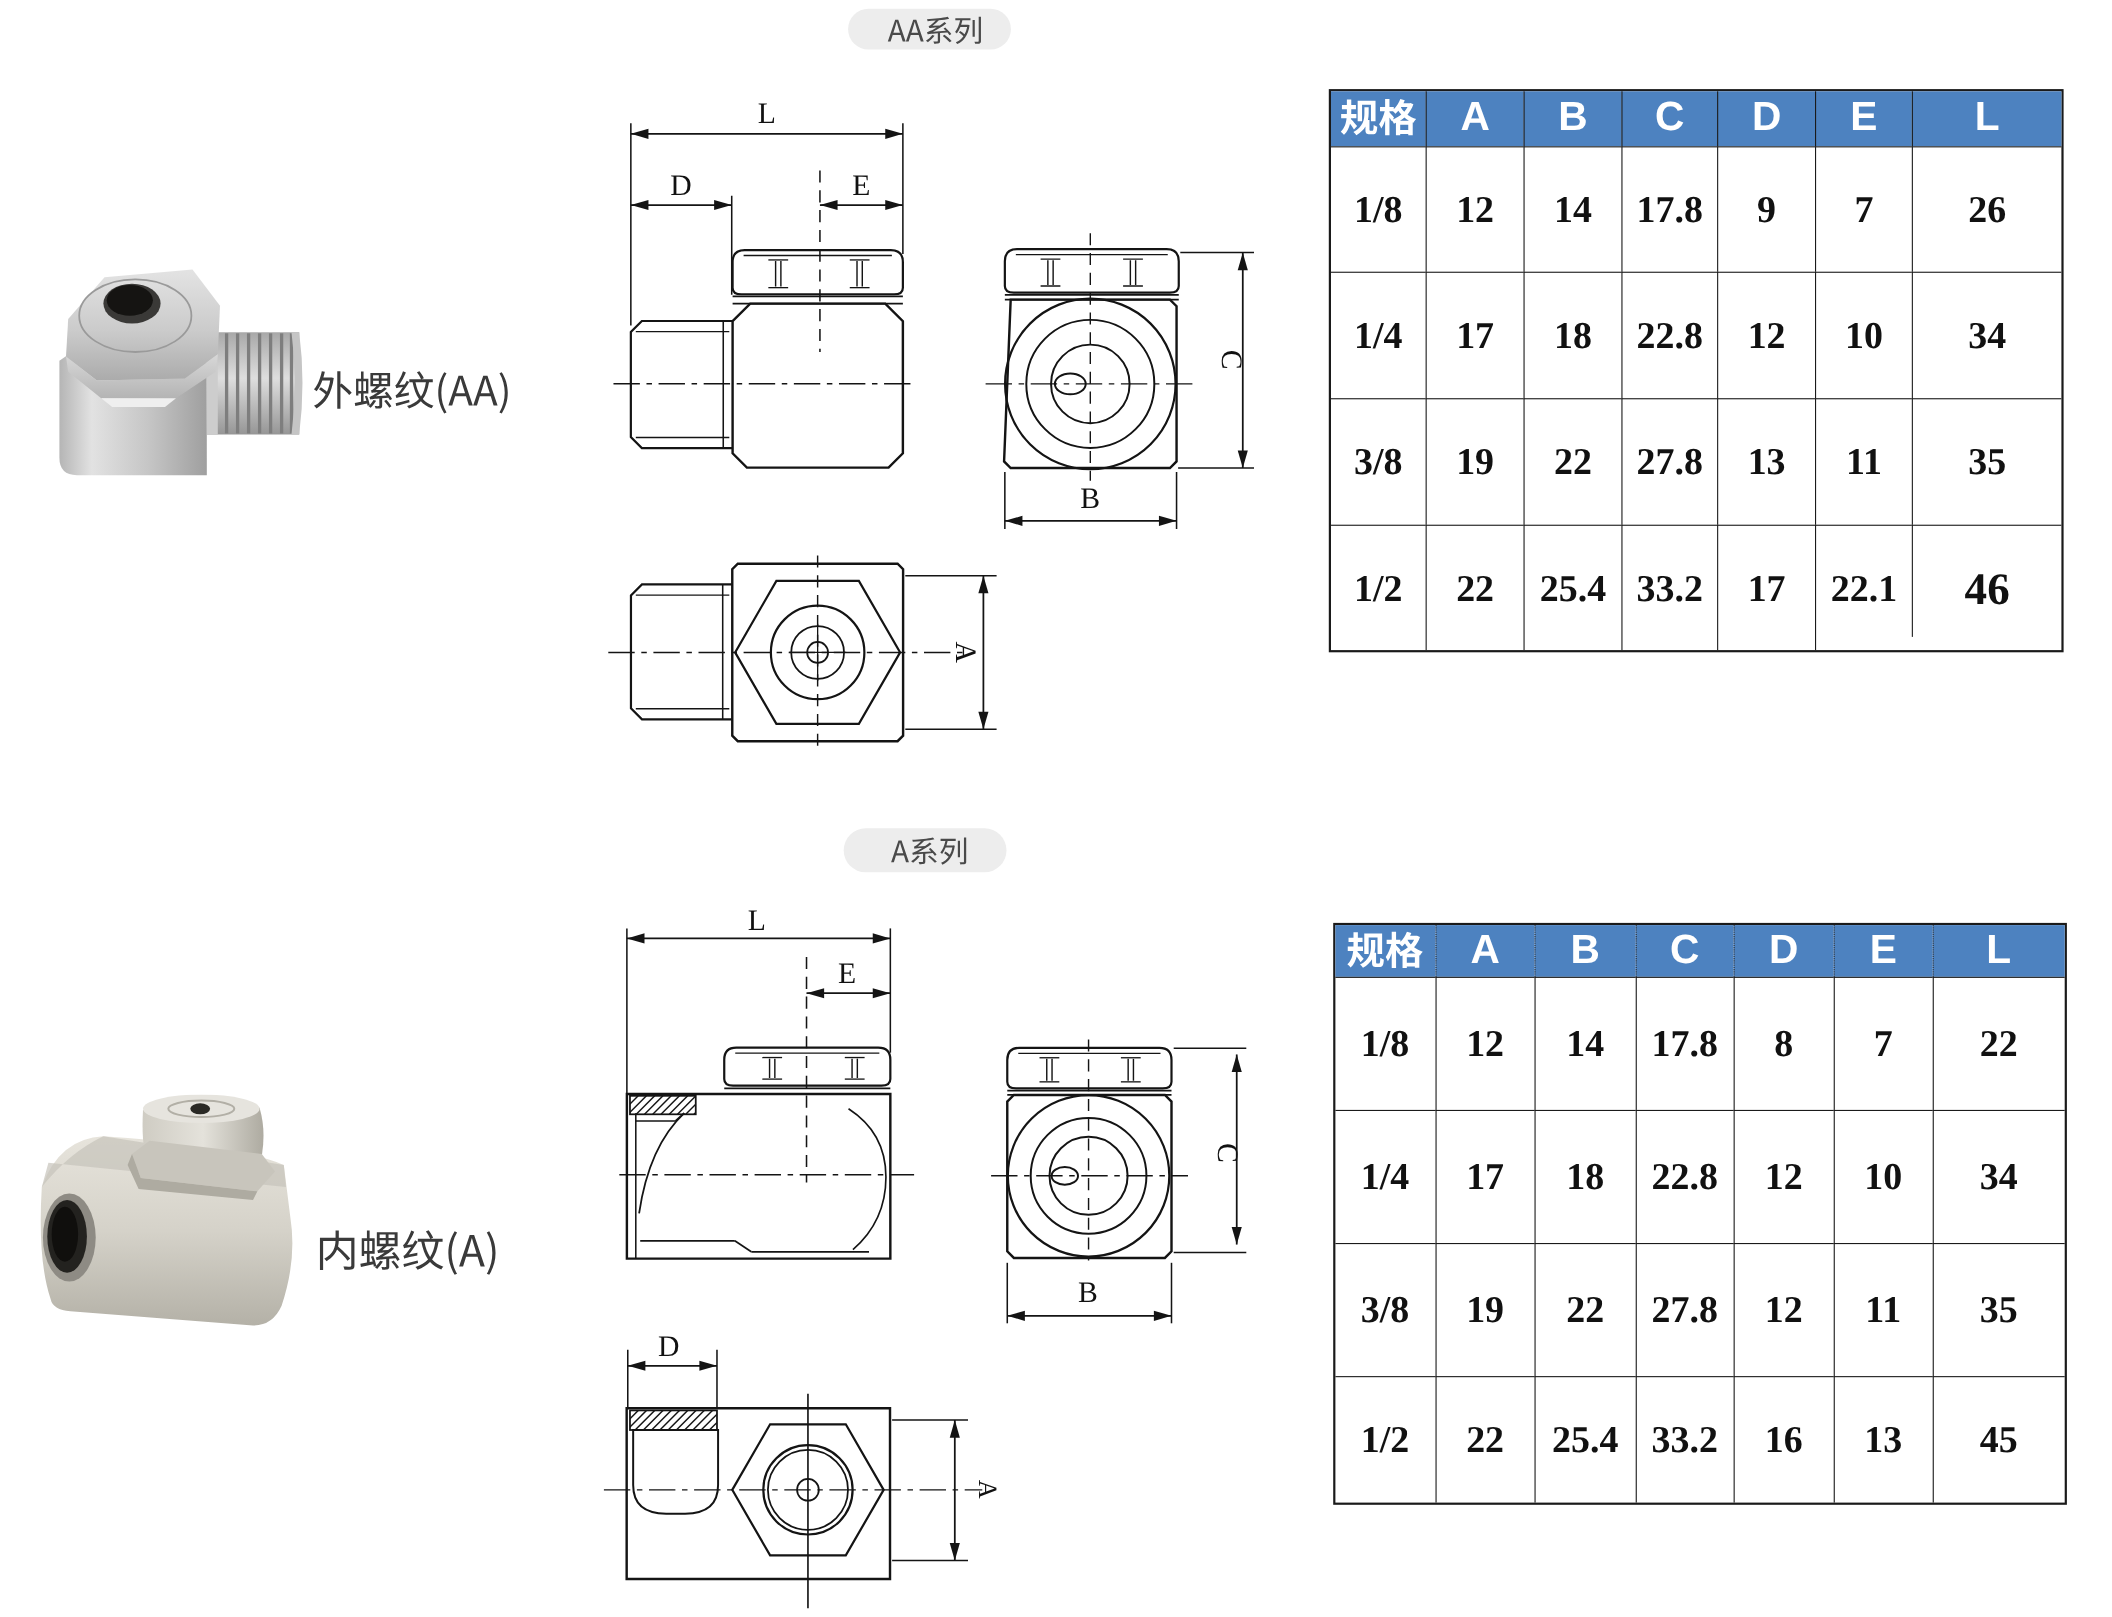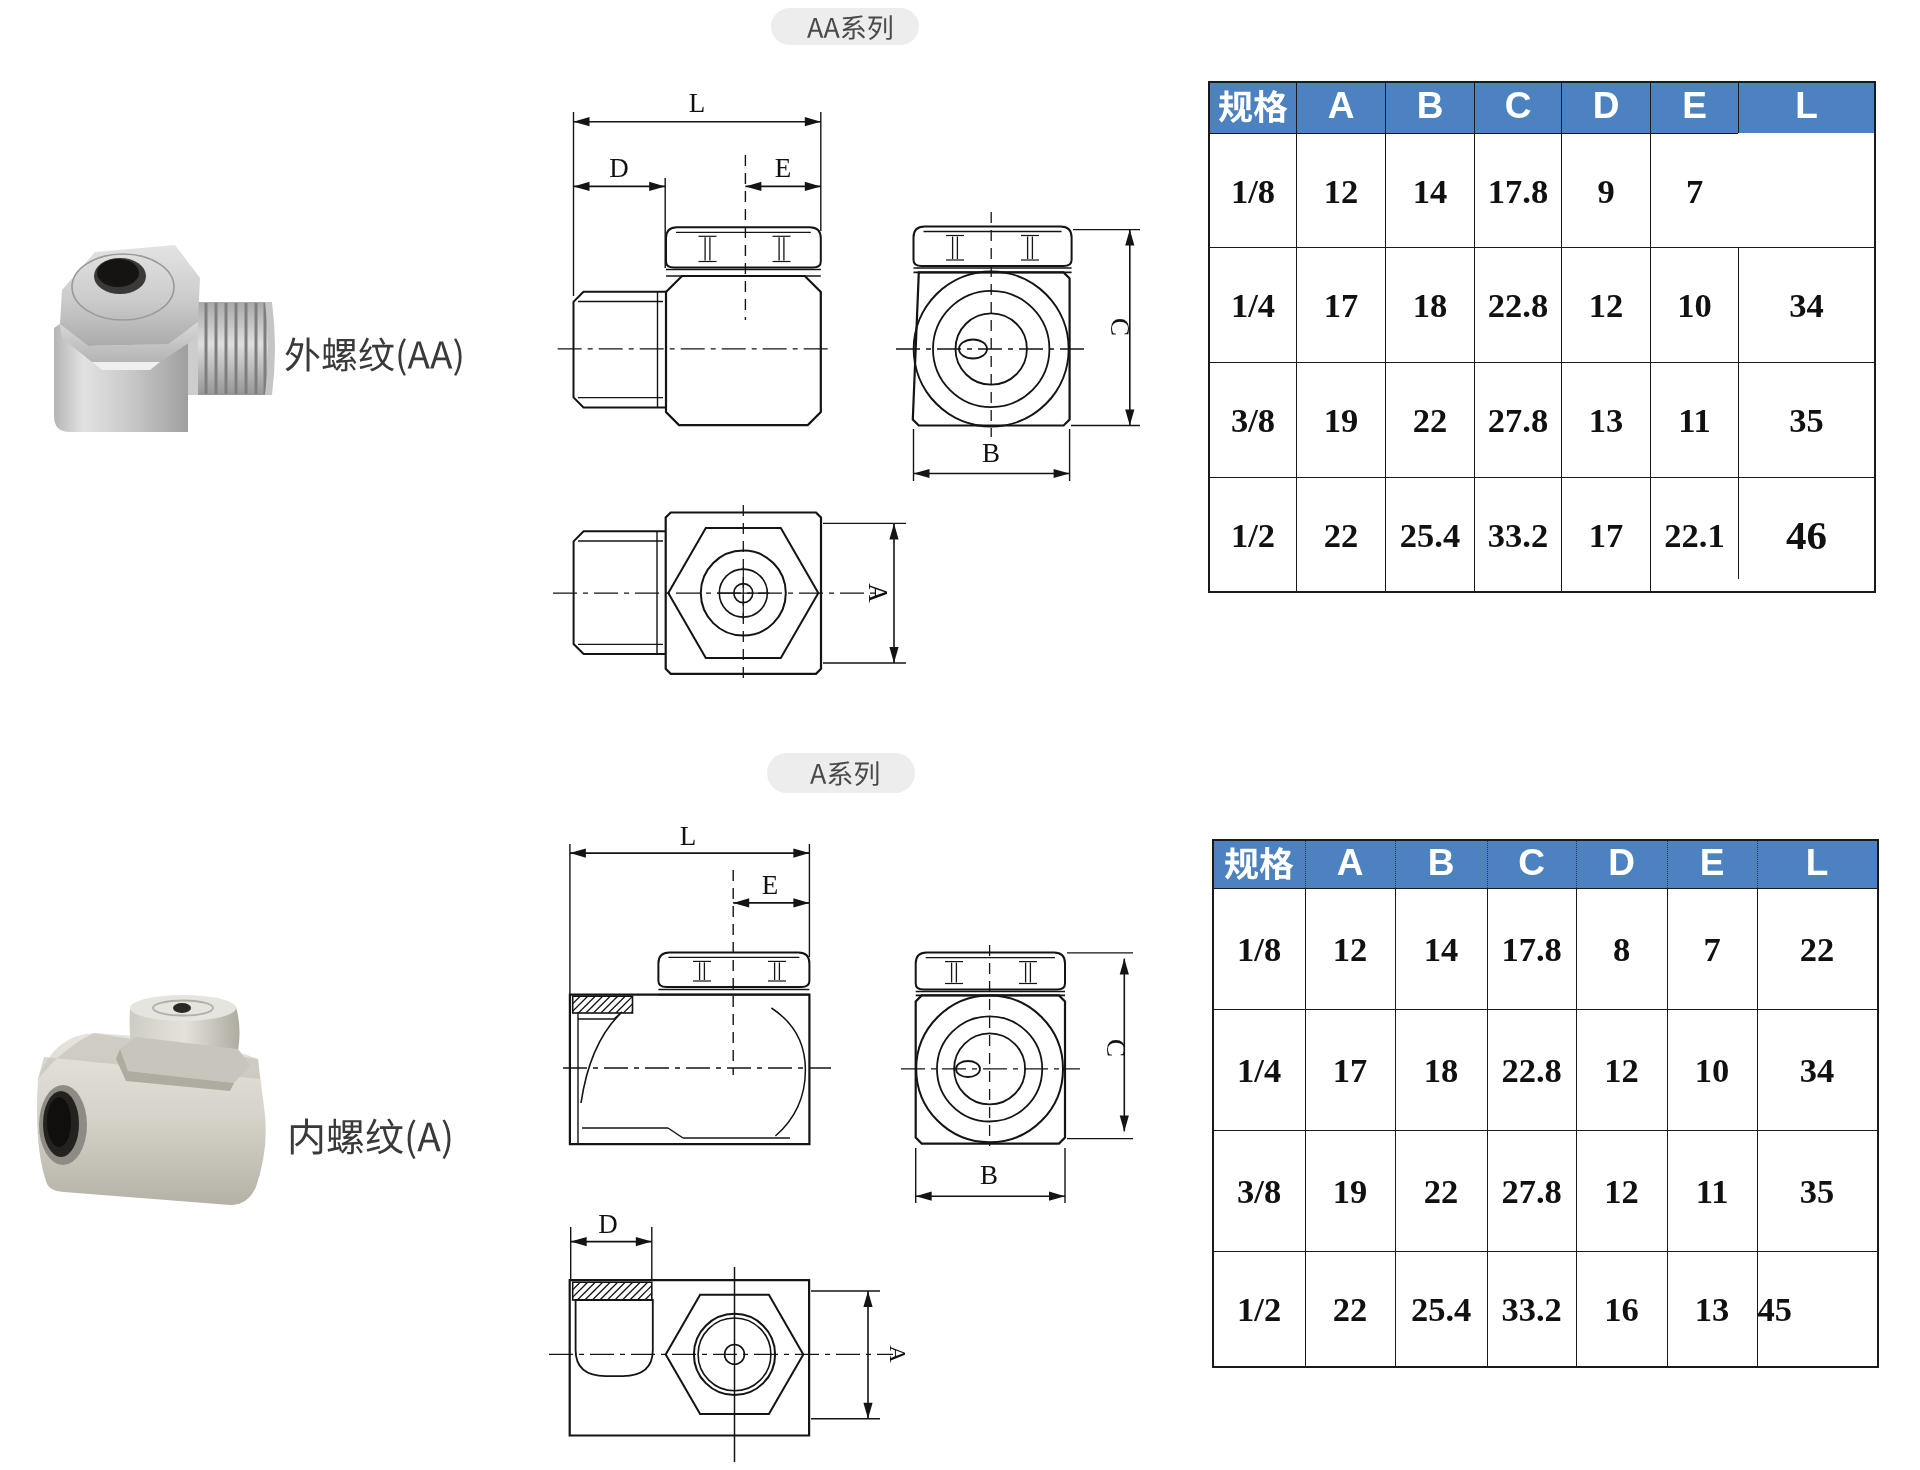--- a/index.html
+++ b/index.html
@@ -162,20 +162,21 @@
       <div style="position:absolute;left:264px;top:0;width:87px;height:49.5px;border-left:1.6px solid #1a1a1a;box-sizing:border-box;background:#4d82c0;color:#fff;font-family:'Liberation Sans';font-weight:bold;font-size:37px;text-align:center;line-height:46px">C</div>
       <div style="position:absolute;left:351px;top:0;width:89px;height:49.5px;border-left:1.6px solid #1a1a1a;box-sizing:border-box;background:#4d82c0;color:#fff;font-family:'Liberation Sans';font-weight:bold;font-size:37px;text-align:center;line-height:46px">D</div>
       <div style="position:absolute;left:440px;top:0;width:88px;height:49.5px;border-left:1.6px solid #1a1a1a;box-sizing:border-box;background:#4d82c0;color:#fff;font-family:'Liberation Sans';font-weight:bold;font-size:37px;text-align:center;line-height:46px">E</div>
       <div style="position:absolute;left:528px;top:0;width:136px;height:49.5px;border-left:1.6px solid #1a1a1a;box-sizing:border-box;background:#4d82c0;color:#fff;font-family:'Liberation Sans';font-weight:bold;font-size:37px;text-align:center;line-height:46px">L</div>
       <div style="position:absolute;left:0px;top:49.5px;width:86px;height:114.9px;border-top:1.4px solid #1a1a1a;box-sizing:border-box;font-family:'Liberation Serif';font-weight:bold;font-size:34.5px;color:#111;text-align:center;line-height:114.9px">1/8</div>
       <div style="position:absolute;left:86px;top:49.5px;width:89px;height:114.9px;border-left:1.4px solid #1a1a1a;border-top:1.4px solid #1a1a1a;box-sizing:border-box;font-family:'Liberation Serif';font-weight:bold;font-size:34.5px;color:#111;text-align:center;line-height:114.9px">12</div>
       <div style="position:absolute;left:175px;top:49.5px;width:89px;height:114.9px;border-left:1.4px solid #1a1a1a;border-top:1.4px solid #1a1a1a;box-sizing:border-box;font-family:'Liberation Serif';font-weight:bold;font-size:34.5px;color:#111;text-align:center;line-height:114.9px">14</div>
       <div style="position:absolute;left:264px;top:49.5px;width:87px;height:114.9px;border-left:1.4px solid #1a1a1a;border-top:1.4px solid #1a1a1a;box-sizing:border-box;font-family:'Liberation Serif';font-weight:bold;font-size:34.5px;color:#111;text-align:center;line-height:114.9px">17.8</div>
       <div style="position:absolute;left:351px;top:49.5px;width:89px;height:114.9px;border-left:1.4px solid #1a1a1a;border-top:1.4px solid #1a1a1a;box-sizing:border-box;font-family:'Liberation Serif';font-weight:bold;font-size:34.5px;color:#111;text-align:center;line-height:114.9px">9</div>
       <div style="position:absolute;left:440px;top:49.5px;width:88px;height:114.9px;border-left:1.4px solid #1a1a1a;border-top:1.4px solid #1a1a1a;box-sizing:border-box;font-family:'Liberation Serif';font-weight:bold;font-size:34.5px;color:#111;text-align:center;line-height:114.9px">7</div>
+      <div style="position:absolute;left:528px;top:49.5px;width:136px;height:114.9px;border-left:1.4px solid #1a1a1a;border-top:1.4px solid #1a1a1a;box-sizing:border-box;font-family:'Liberation Serif';font-weight:bold;font-size:34.5px;color:#111;text-align:center;line-height:114.9px">26</div>
       <div style="position:absolute;left:0px;top:164.4px;width:86px;height:114.6px;border-top:1.4px solid #1a1a1a;box-sizing:border-box;font-family:'Liberation Serif';font-weight:bold;font-size:34.5px;color:#111;text-align:center;line-height:114.6px">1/4</div>
       <div style="position:absolute;left:86px;top:164.4px;width:89px;height:114.6px;border-left:1.4px solid #1a1a1a;border-top:1.4px solid #1a1a1a;box-sizing:border-box;font-family:'Liberation Serif';font-weight:bold;font-size:34.5px;color:#111;text-align:center;line-height:114.6px">17</div>
       <div style="position:absolute;left:175px;top:164.4px;width:89px;height:114.6px;border-left:1.4px solid #1a1a1a;border-top:1.4px solid #1a1a1a;box-sizing:border-box;font-family:'Liberation Serif';font-weight:bold;font-size:34.5px;color:#111;text-align:center;line-height:114.6px">18</div>
       <div style="position:absolute;left:264px;top:164.4px;width:87px;height:114.6px;border-left:1.4px solid #1a1a1a;border-top:1.4px solid #1a1a1a;box-sizing:border-box;font-family:'Liberation Serif';font-weight:bold;font-size:34.5px;color:#111;text-align:center;line-height:114.6px">22.8</div>
       <div style="position:absolute;left:351px;top:164.4px;width:89px;height:114.6px;border-left:1.4px solid #1a1a1a;border-top:1.4px solid #1a1a1a;box-sizing:border-box;font-family:'Liberation Serif';font-weight:bold;font-size:34.5px;color:#111;text-align:center;line-height:114.6px">12</div>
       <div style="position:absolute;left:440px;top:164.4px;width:88px;height:114.6px;border-left:1.4px solid #1a1a1a;border-top:1.4px solid #1a1a1a;box-sizing:border-box;font-family:'Liberation Serif';font-weight:bold;font-size:34.5px;color:#111;text-align:center;line-height:114.6px">10</div>
       <div style="position:absolute;left:528px;top:164.4px;width:136px;height:114.6px;border-left:1.4px solid #1a1a1a;border-top:1.4px solid #1a1a1a;box-sizing:border-box;font-family:'Liberation Serif';font-weight:bold;font-size:34.5px;color:#111;text-align:center;line-height:114.6px">34</div>
       <div style="position:absolute;left:0px;top:279.0px;width:86px;height:114.6px;border-top:1.4px solid #1a1a1a;box-sizing:border-box;font-family:'Liberation Serif';font-weight:bold;font-size:34.5px;color:#111;text-align:center;line-height:114.6px">3/8</div>
       <div style="position:absolute;left:86px;top:279.0px;width:89px;height:114.6px;border-left:1.4px solid #1a1a1a;border-top:1.4px solid #1a1a1a;box-sizing:border-box;font-family:'Liberation Serif';font-weight:bold;font-size:34.5px;color:#111;text-align:center;line-height:114.6px">19</div>
       <div style="position:absolute;left:175px;top:279.0px;width:89px;height:114.6px;border-left:1.4px solid #1a1a1a;border-top:1.4px solid #1a1a1a;box-sizing:border-box;font-family:'Liberation Serif';font-weight:bold;font-size:34.5px;color:#111;text-align:center;line-height:114.6px">22</div>
@@ -399,20 +400,20 @@
       <div style="position:absolute;left:273px;top:289.0px;width:89px;height:121px;border-left:1.4px solid #1a1a1a;border-top:1.4px solid #1a1a1a;box-sizing:border-box;font-family:'Liberation Serif';font-weight:bold;font-size:34.5px;color:#111;text-align:center;line-height:121px">27.8</div>
       <div style="position:absolute;left:362px;top:289.0px;width:91px;height:121px;border-left:1.4px solid #1a1a1a;border-top:1.4px solid #1a1a1a;box-sizing:border-box;font-family:'Liberation Serif';font-weight:bold;font-size:34.5px;color:#111;text-align:center;line-height:121px">12</div>
       <div style="position:absolute;left:453px;top:289.0px;width:90px;height:121px;border-left:1.4px solid #1a1a1a;border-top:1.4px solid #1a1a1a;box-sizing:border-box;font-family:'Liberation Serif';font-weight:bold;font-size:34.5px;color:#111;text-align:center;line-height:121px">11</div>
       <div style="position:absolute;left:543px;top:289.0px;width:120px;height:121px;border-left:1.4px solid #1a1a1a;border-top:1.4px solid #1a1a1a;box-sizing:border-box;font-family:'Liberation Serif';font-weight:bold;font-size:34.5px;color:#111;text-align:center;line-height:121px">35</div>
       <div style="position:absolute;left:0px;top:410.0px;width:91px;height:115px;border-top:1.4px solid #1a1a1a;box-sizing:border-box;font-family:'Liberation Serif';font-weight:bold;font-size:34.5px;color:#111;text-align:center;line-height:115px">1/2</div>
       <div style="position:absolute;left:91px;top:410.0px;width:90px;height:115px;border-left:1.4px solid #1a1a1a;border-top:1.4px solid #1a1a1a;box-sizing:border-box;font-family:'Liberation Serif';font-weight:bold;font-size:34.5px;color:#111;text-align:center;line-height:115px">22</div>
       <div style="position:absolute;left:181px;top:410.0px;width:92px;height:115px;border-left:1.4px solid #1a1a1a;border-top:1.4px solid #1a1a1a;box-sizing:border-box;font-family:'Liberation Serif';font-weight:bold;font-size:34.5px;color:#111;text-align:center;line-height:115px">25.4</div>
       <div style="position:absolute;left:273px;top:410.0px;width:89px;height:115px;border-left:1.4px solid #1a1a1a;border-top:1.4px solid #1a1a1a;box-sizing:border-box;font-family:'Liberation Serif';font-weight:bold;font-size:34.5px;color:#111;text-align:center;line-height:115px">33.2</div>
       <div style="position:absolute;left:362px;top:410.0px;width:91px;height:115px;border-left:1.4px solid #1a1a1a;border-top:1.4px solid #1a1a1a;box-sizing:border-box;font-family:'Liberation Serif';font-weight:bold;font-size:34.5px;color:#111;text-align:center;line-height:115px">16</div>
       <div style="position:absolute;left:453px;top:410.0px;width:90px;height:115px;border-left:1.4px solid #1a1a1a;border-top:1.4px solid #1a1a1a;box-sizing:border-box;font-family:'Liberation Serif';font-weight:bold;font-size:34.5px;color:#111;text-align:center;line-height:115px">13</div>
-      <div style="position:absolute;left:543px;top:410.0px;width:120px;height:115px;border-left:1.4px solid #1a1a1a;border-top:1.4px solid #1a1a1a;box-sizing:border-box;font-family:'Liberation Serif';font-weight:bold;font-size:34.5px;color:#111;line-height:115px">45</div>
+      <div style="position:absolute;left:543px;top:410.0px;width:120px;height:115px;border-left:1.4px solid #1a1a1a;border-top:1.4px solid #1a1a1a;box-sizing:border-box;font-family:'Liberation Serif';font-weight:bold;font-size:34.5px;color:#111;text-align:center;line-height:115px">45</div>
     </div>
     <svg style="position:absolute;left:1222.6px;top:845.5px;" width="72" height="44" viewBox="0 0 72 44">
       <g fill="#ffffff" transform="translate(1,30.8) scale(0.035,-0.035)">
         <path transform="translate(0 0)" d="M464 805V272H578V701H809V272H928V805ZM184 840V696H55V585H184V521L183 464H35V350H176C163 226 126 93 25 3C53 -16 93 -56 110 -80C193 0 240 103 266 208C304 158 345 100 368 61L450 147C425 176 327 294 288 332L290 350H431V464H297L298 521V585H419V696H298V840ZM639 639V482C639 328 610 130 354 -3C377 -20 416 -65 430 -88C543 -28 618 50 666 134V44C666 -43 698 -67 777 -67H846C945 -67 963 -22 973 131C946 137 906 154 880 174C876 51 870 24 845 24H799C780 24 771 32 771 57V303H731C745 365 750 426 750 480V639Z"></path>
         <path transform="translate(1000 0)" d="M593 641H759C736 597 707 557 674 520C639 556 610 595 588 633ZM177 850V643H45V532H167C138 411 83 274 21 195C39 166 66 119 77 87C114 138 148 212 177 293V-89H290V374C312 339 333 302 345 277L354 290C374 266 395 234 406 211L458 232V-90H569V-55H778V-87H894V241L912 234C927 263 961 310 985 333C897 358 821 398 758 445C824 520 877 609 911 713L835 748L815 744H653C665 769 677 794 687 819L572 851C536 753 474 658 402 588V643H290V850ZM569 48V185H778V48ZM564 286C604 310 642 337 678 368C714 338 753 310 796 286ZM522 545C543 511 568 478 597 446C532 393 457 350 376 321L410 368C393 390 317 482 290 508V532H377C402 512 432 484 447 467C472 490 498 516 522 545Z"></path>
       </g>
     </svg>
 </div>
 </body></html>

